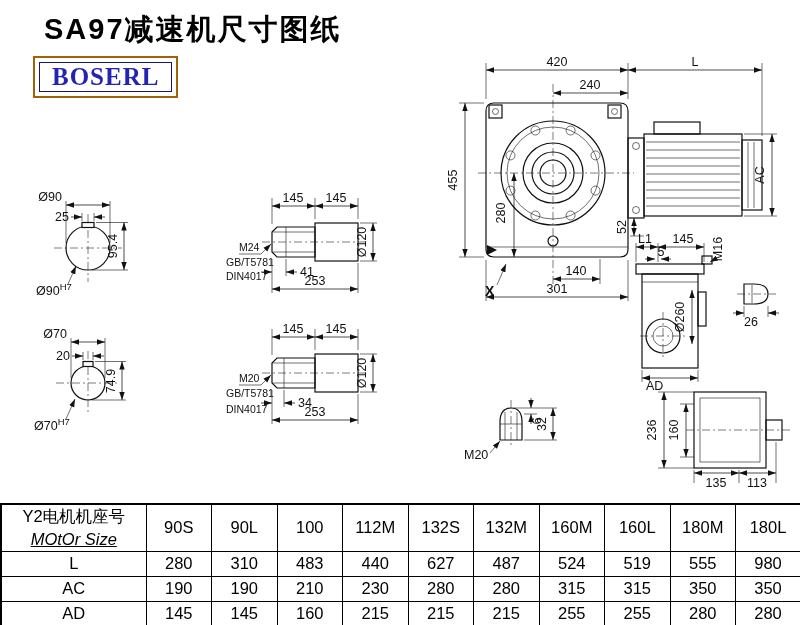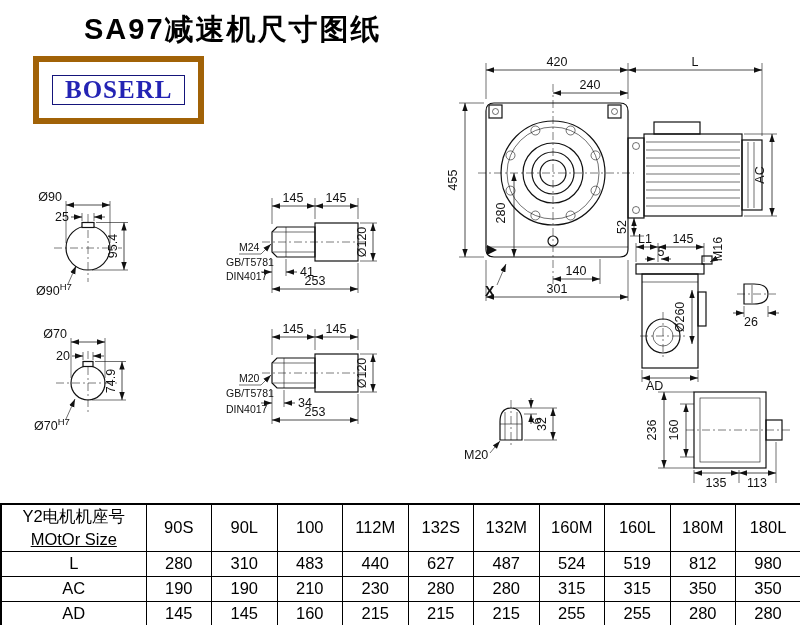--- a/index.html
+++ b/index.html
@@ -1,20 +1,20 @@
 <!DOCTYPE html>
 <html><head>
 <meta charset="utf-8">
 <style>
   html,body{margin:0;padding:0;background:#fff;}
   .page{position:relative;width:800px;height:625px;background:#fff;overflow:hidden;
         font-family:"Liberation Sans",sans-serif;color:#000;}
   .title{position:absolute;left:44px;top:10px;font-weight:bold;font-size:29px;
-         letter-spacing:2px;color:#000;white-space:nowrap;margin-left:40px;}
-  .brand{position:absolute;left:33px;top:56px;border:6px solid #a16207;padding:13px;background:#fff;}
+         letter-spacing:2px;color:#000;white-space:nowrap;}
+  .brand{position:absolute;left:33px;top:56px;border:2px solid #a16207;padding:4px;background:#fff;}
   .brand-inner{border:1px solid #15157b;padding:0 12px;}
   .brand-text{font-family:"Liberation Serif",serif;font-weight:bold;font-size:25px;
               line-height:28px;color:#2424b4;letter-spacing:1px;}
   svg.drawing{position:absolute;left:0;top:0;}
   
   .o{fill:none;stroke:#111;stroke-width:1.2;}
   .of{fill:#fff;stroke:#111;stroke-width:1.2;}
   .t{fill:none;stroke:#111;stroke-width:0.6;}
   .d{fill:none;stroke:#111;stroke-width:0.75;}
   .c{fill:none;stroke:#111;stroke-width:0.55;stroke-dasharray:8 3 2 3;}
@@ -24,21 +24,21 @@
   
   table.size-table{position:absolute;left:0;top:503px;width:800px;height:122px;
                    border-collapse:collapse;table-layout:fixed;border:2px solid #000;}
   table.size-table td{border:1.5px solid #000;text-align:center;vertical-align:middle;
                       padding:0;font-size:16.5px;}
   .c0{width:145px;}
   .cv{width:65.5px;}
   tr.r-head{height:47px;}
   tr.r-val{height:25px;}
   td.lbl{font-size:15px;line-height:1.35;}
-  .en{text-decoration:underline;}
+  .en{text-decoration:underline;font-style:italic;}
 </style>
 </head>
 <body>
 
 <div class="page">
 
   <div class="title">SA97减速机尺寸图纸</div>
 
   <div class="brand">
     <div class="brand-inner">
@@ -343,21 +343,21 @@
       <tr class="r-val">
         <td>L</td>
         <td>280</td>
         <td>310</td>
         <td>483</td>
         <td>440</td>
         <td>627</td>
         <td>487</td>
         <td>524</td>
         <td>519</td>
-        <td>812</td>
+        <td>555</td>
         <td>980</td>
       </tr>
       <tr class="r-val">
         <td>AC</td>
         <td>190</td>
         <td>190</td>
         <td>210</td>
         <td>230</td>
         <td>280</td>
         <td>280</td>

